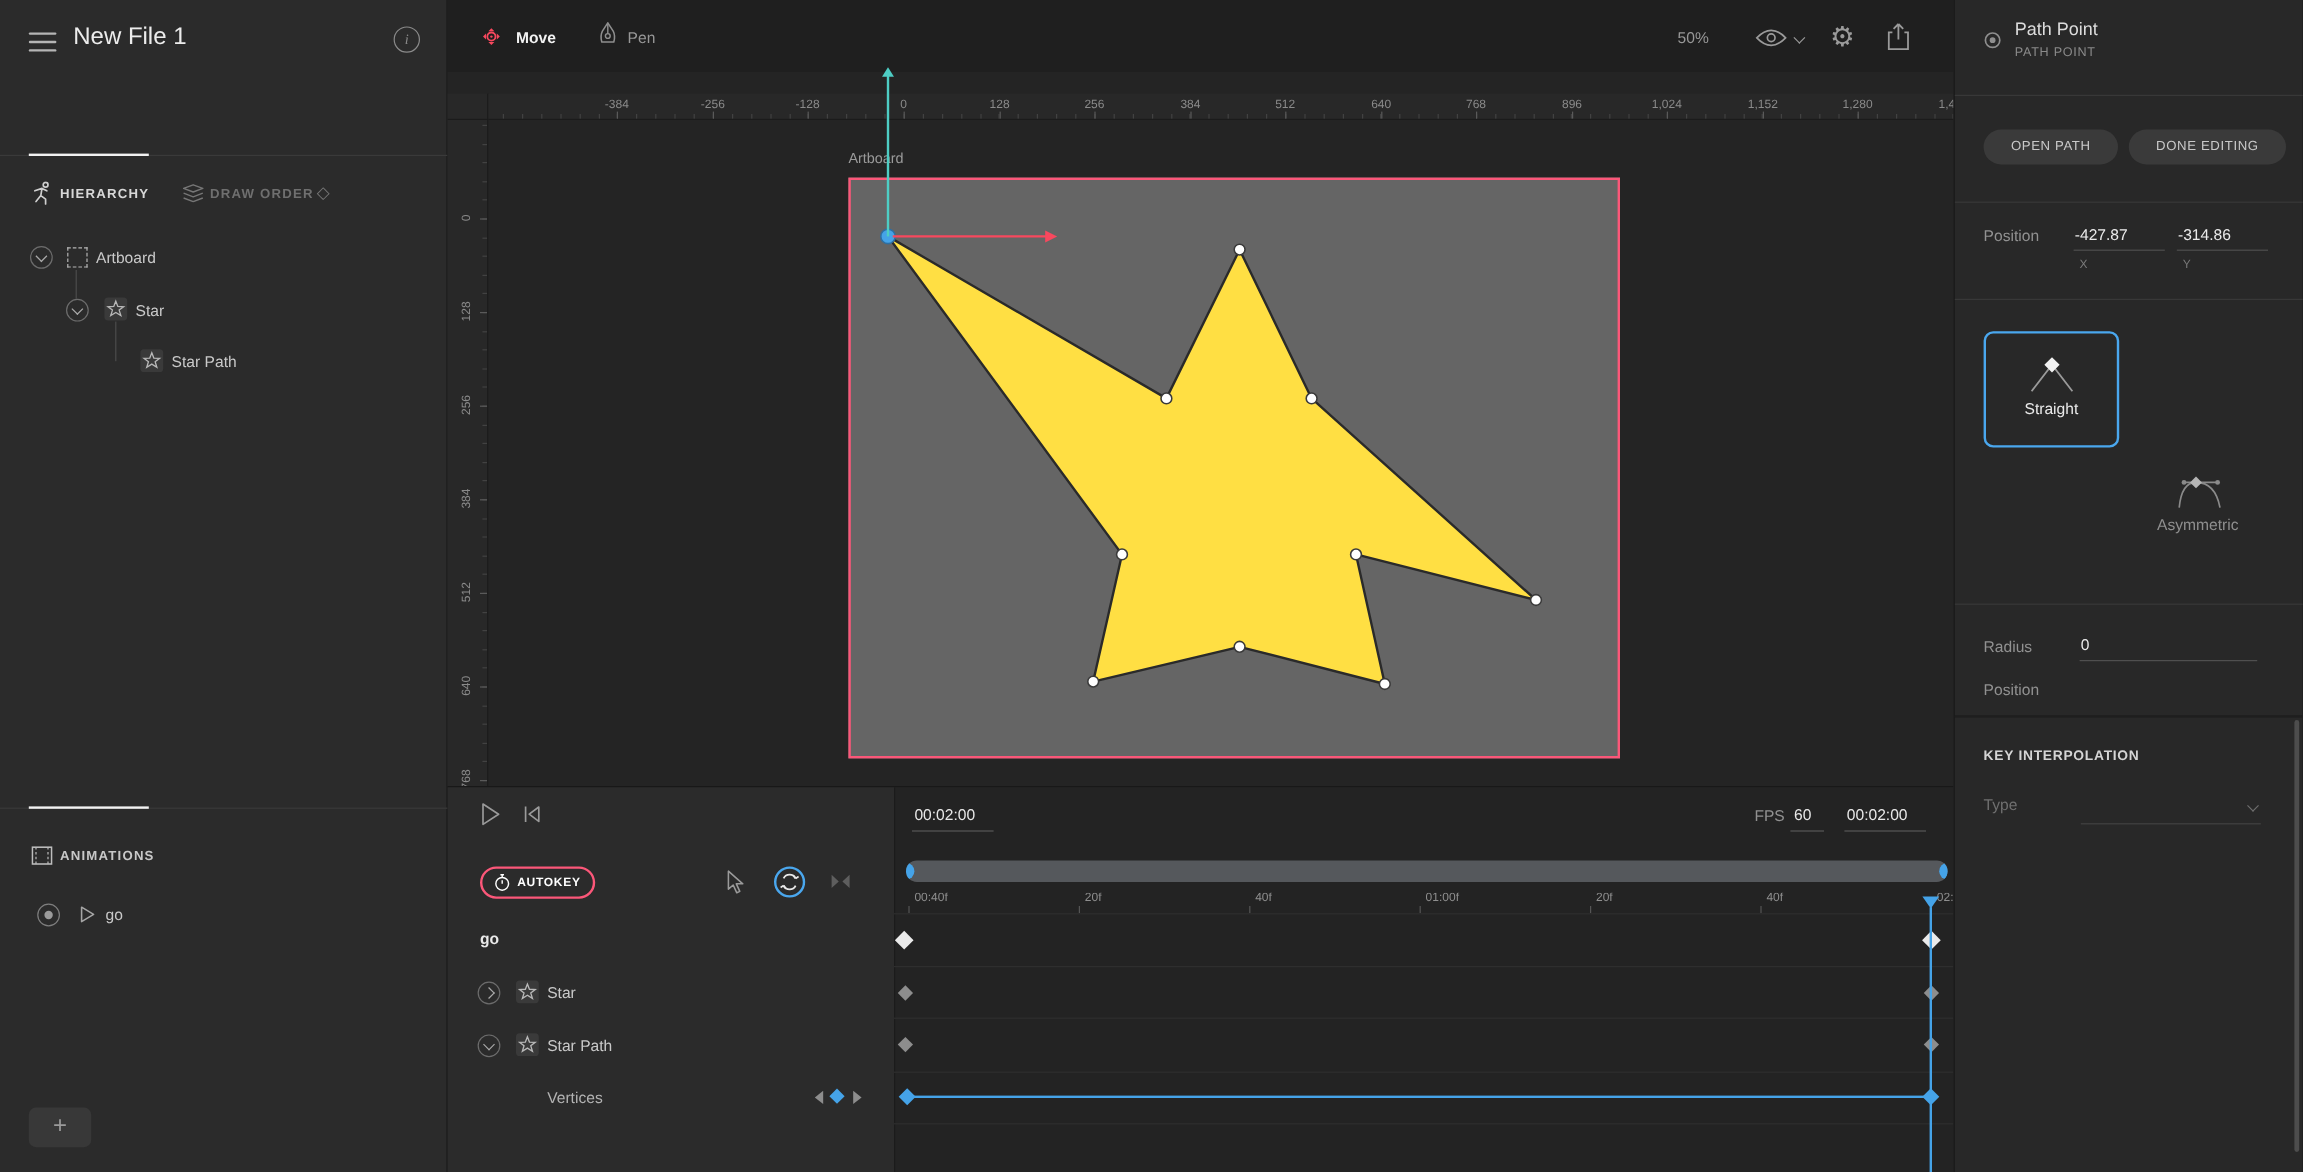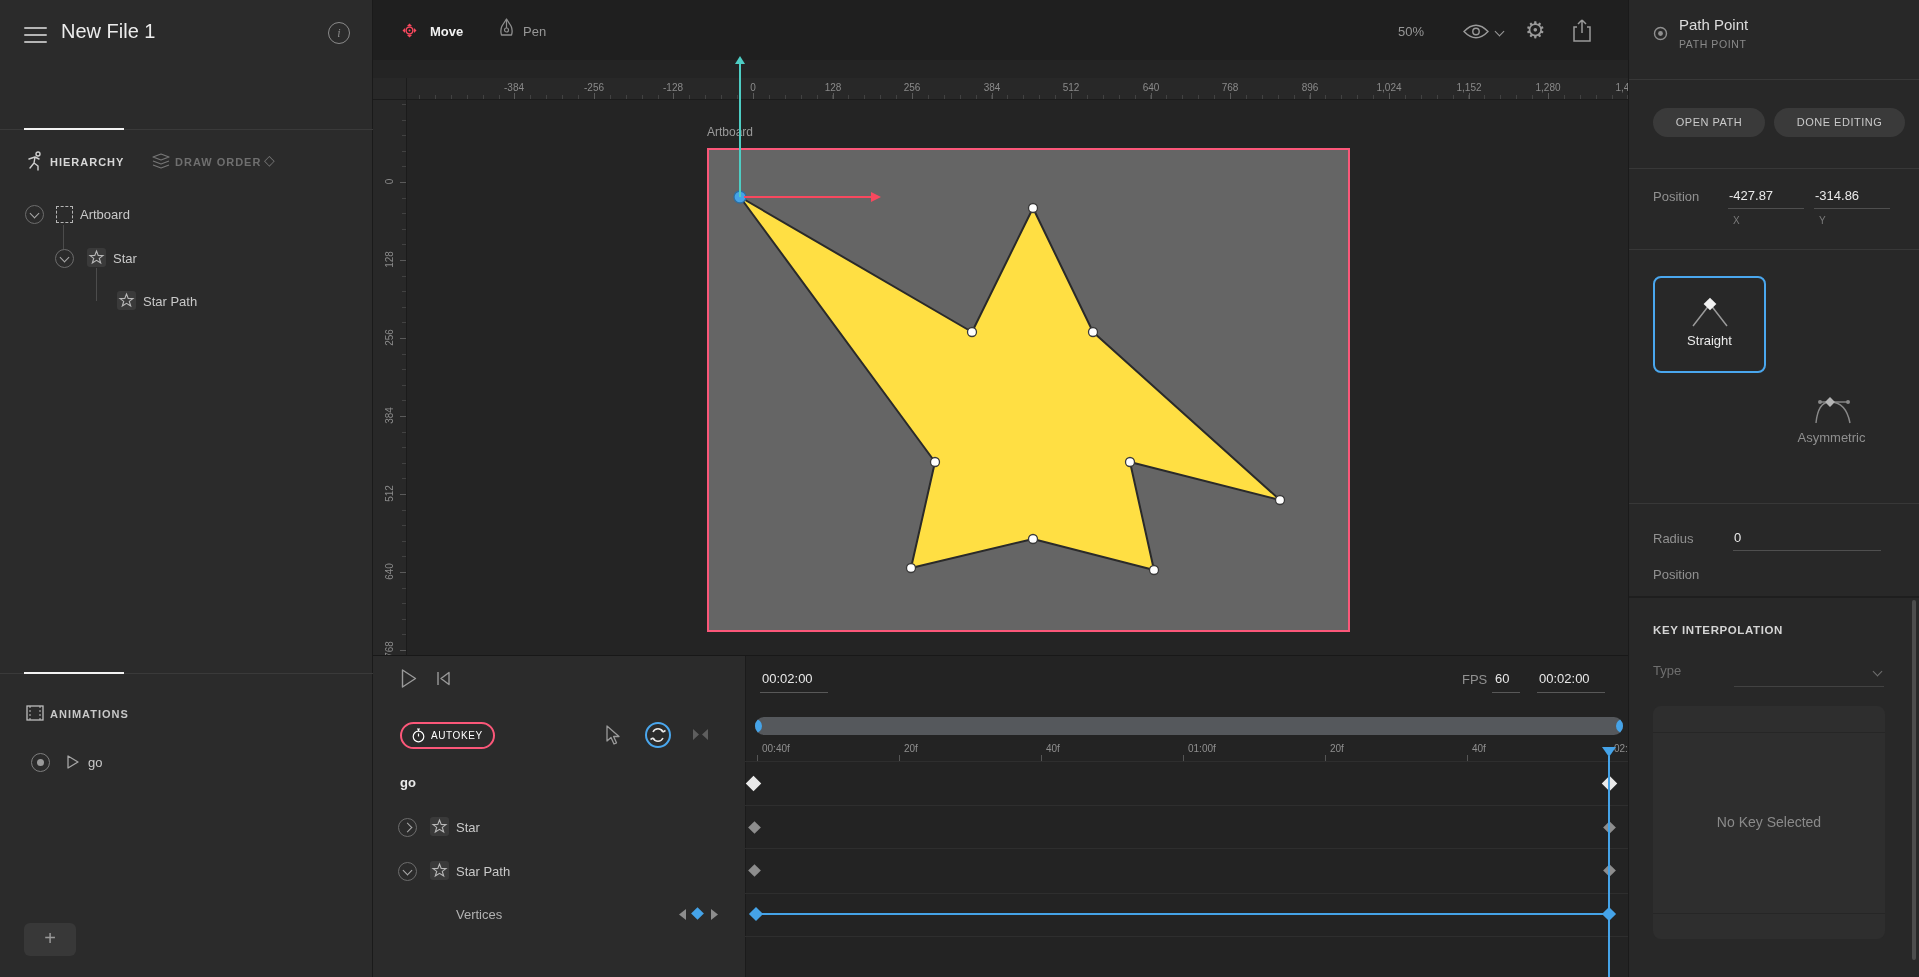--- a/index.html
+++ b/index.html
@@ -46,21 +46,21 @@
   #artboard{left:300px;top:48px;width:643px;height:484px;background:#656565;border:2px solid #fb5779;box-sizing:border-box;}
   .ab-label{font-size:12px;color:#9a9a9a;}
 
   
   #timeline{left:373px;top:655px;width:1255px;height:322px;background:#232323;border-top:1px solid #181818;box-sizing:border-box;overflow:hidden;}
   #tl-left{left:0;top:0;width:372px;height:322px;background:#2b2b2b;}
   #tl-right{left:372px;top:0;width:883px;height:322px;background:#232323;border-left:1px solid #1b1b1b;box-sizing:border-box;}
   .tl-time{font-size:13px;color:#e8e8e8;}
   .u-line{height:1px;background:#585858;}
   .autokey{border:2px solid #fb5779;border-radius:15px;height:27px;box-sizing:border-box;display:flex;align-items:center;padding:0 10px;gap:6px;}
-  .autokey span{font-size:10px;font-weight:400;letter-spacing:.6px;color:#fff;}
+  .autokey span{font-size:10px;font-weight:700;letter-spacing:.6px;color:#fff;}
   .scrub{background:#55585c;border-radius:9px;overflow:hidden;}
   .scrub .cap-dot{position:absolute;top:2px;width:14px;height:14px;border-radius:50%;background:#45a3e8;}
   .flab{position:absolute;top:-1px;font-size:10px;color:#8f8f8f;white-space:nowrap;}
   .ftick{position:absolute;bottom:0;width:1px;height:6px;background:#555;}
   .rowsep{position:absolute;left:372px;width:883px;height:1px;background:#2e2e2e;}
   .key{position:absolute;transform:rotate(45deg);}
   .key.white{background:#eaeaea;} .key.gray{background:#8d8d8d;} .key.blue{background:#45a3e8;}
   .tname{font-size:13px;color:#c9c9c9;}
   .playhead-line{position:absolute;width:2px;background:#45a3e8;}
 
@@ -539,21 +539,16 @@
     <div class="abs pval" style="left:105px;top:530px;">0</div>
     <div class="abs u-line" style="left:104px;top:550px;width:148px;background:#4f4f4f;"></div>
     <div class="abs plabel" style="left:24px;top:567px;">Position</div>
 
     <div class="pdiv" style="top:596px;background:#1e1e1e;height:2px;"></div>
     <div class="abs" style="left:24px;top:624px;font-size:11.5px;font-weight:700;letter-spacing:.6px;color:#d5d5d5;">KEY INTERPOLATION</div>
     <div class="abs" style="left:24px;top:663px;font-size:13px;color:#6f6f6f;text-align:right;">Type</div>
     <div class="abs u-line" style="left:105px;top:686px;width:150px;background:#424242;"></div>
     <span class="abs chev down" style="left:245px;top:668px;border-color:#6f6f6f;"></span>
 
-    <div class="abs nokey-box" style="left:24px;top:706px;">
-      <div class="abs" style="left:0;top:26px;width:232px;height:1px;background:#262626;"></div>
-      <div class="abs" style="left:0;top:207px;width:232px;height:1px;background:#262626;"></div>
-      <div class="abs" style="left:0;top:108px;width:232px;text-align:center;font-size:14px;color:#8a8a8a;">No Key Selected</div>
-    </div>
     <div class="abs scrollbar" style="left:283px;top:600px;height:360px;"></div>
   </div>
 
 </div>
 
 </body></html>

